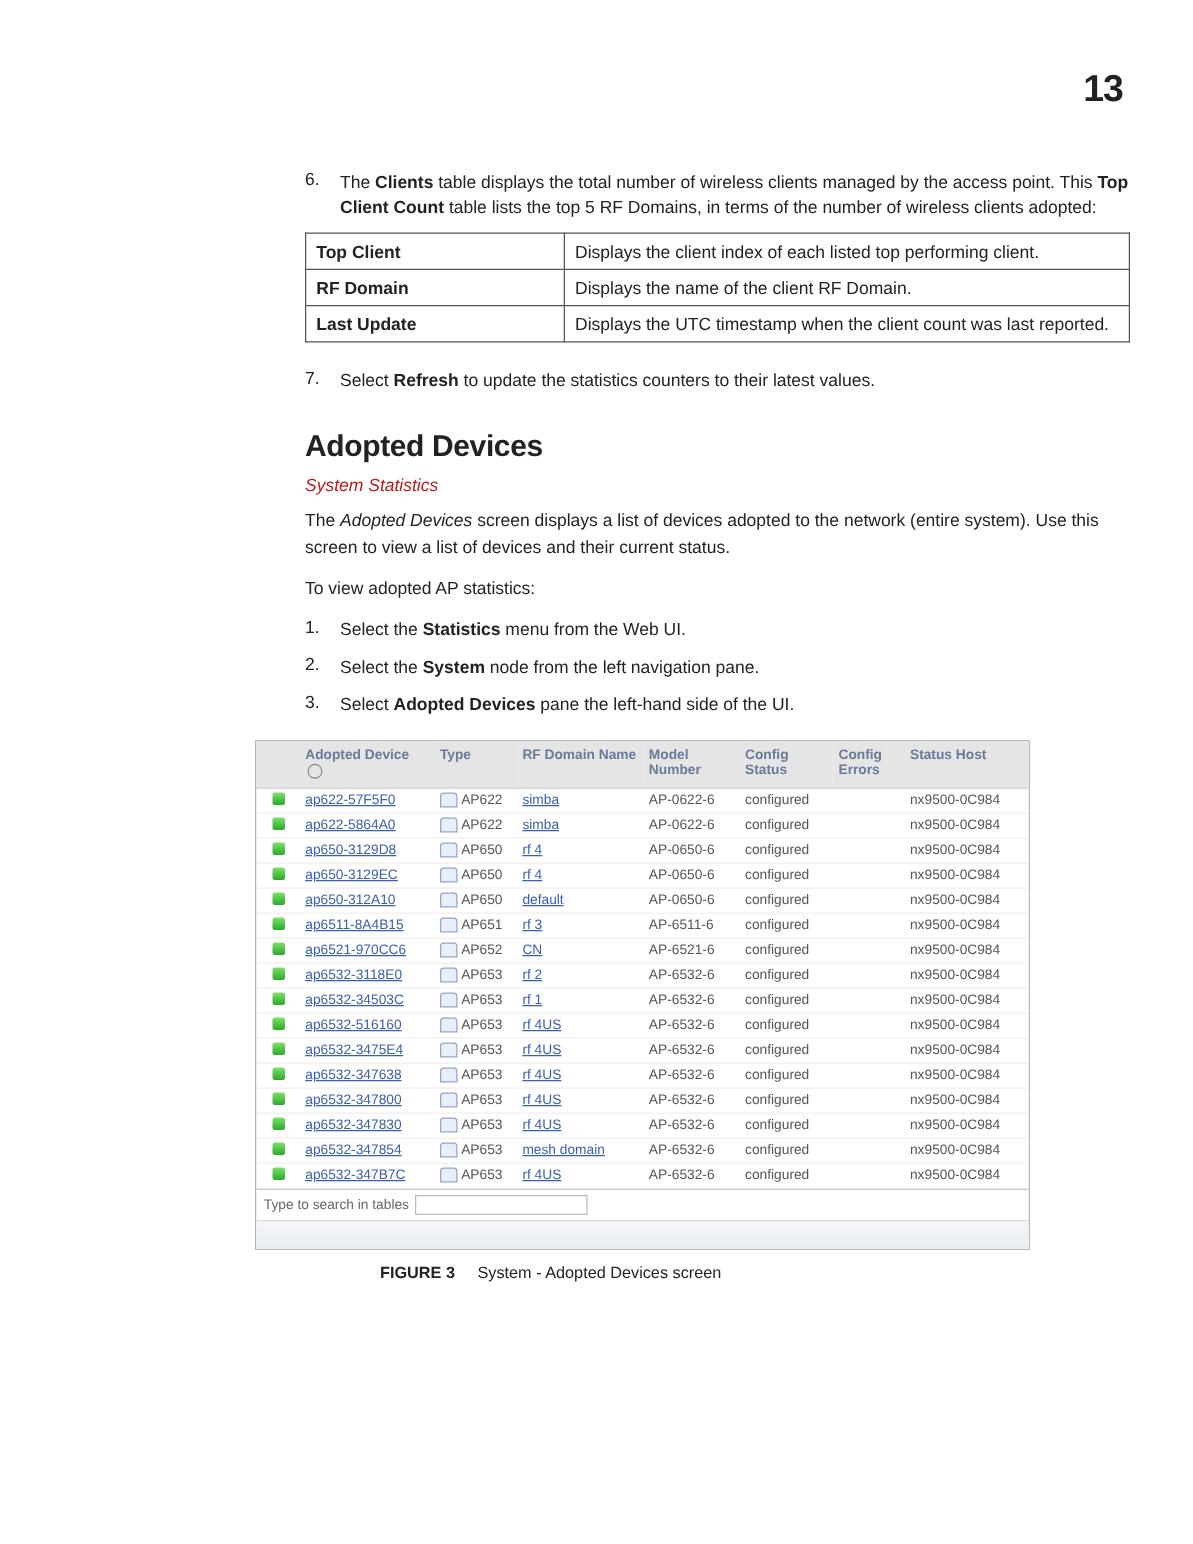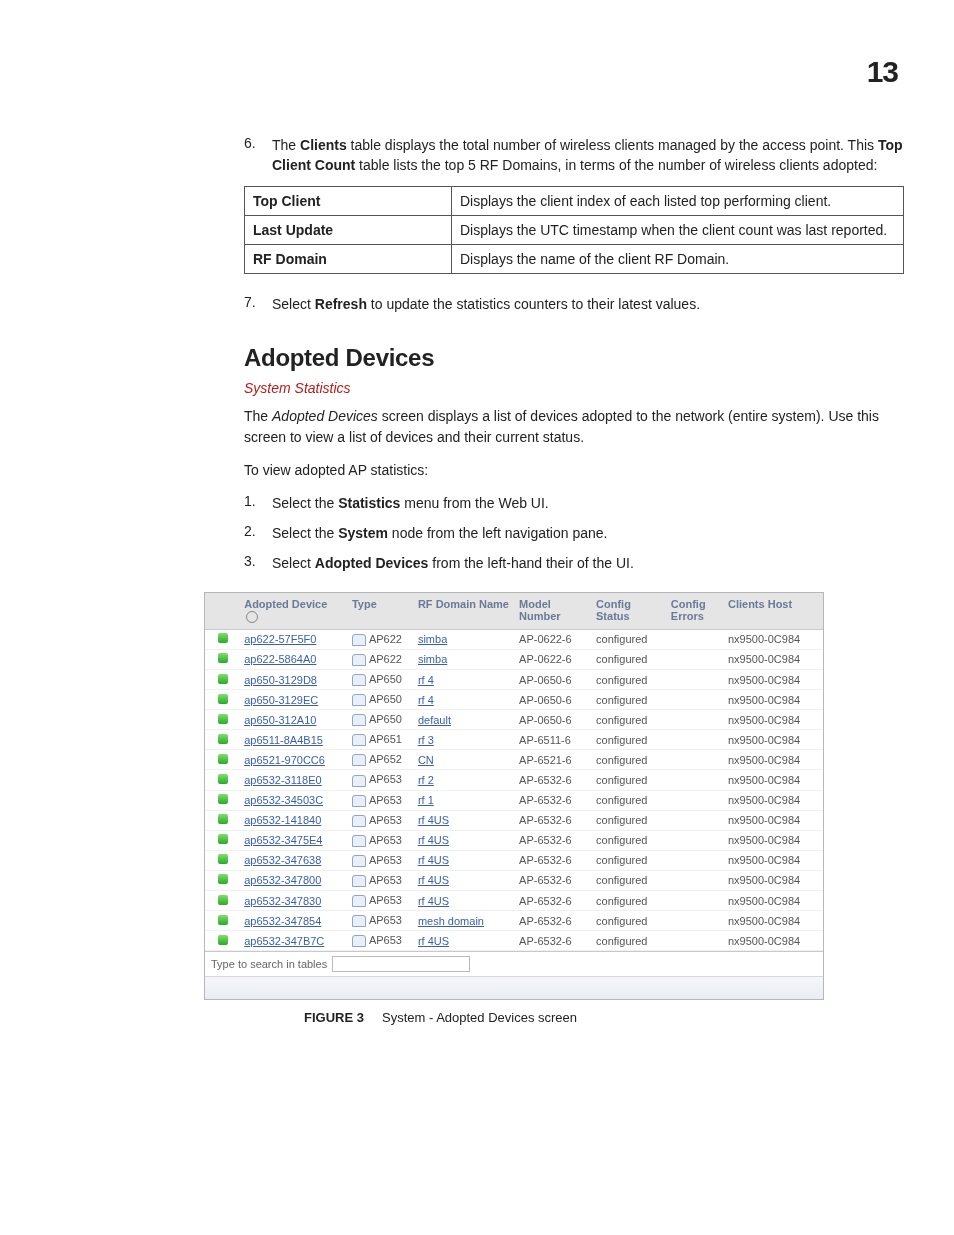--- a/index.html
+++ b/index.html
@@ -142,26 +142,26 @@
       </div>
     </div>
 
     <table class="defs">
       <tbody id="defs-body">
           <tr>
             <td>Top Client</td>
             <td>Displays the client index of each listed top performing client.</td>
           </tr>
           <tr>
+            <td>RF Domain</td>
+            <td>Displays the name of the client RF Domain.</td>
+          </tr>
+          <tr>
             <td>Last Update</td>
             <td>Displays the UTC timestamp when the client count was last reported.</td>
-          </tr>
-          <tr>
-            <td>RF Domain</td>
-            <td>Displays the name of the client RF Domain.</td>
           </tr>
         </tbody>
     </table>
 
     <div class="ol-item">
       <div class="ol-num">7.</div>
       <div class="ol-txt">
         <span>Select </span><b class="semib">Refresh</b><span> to update the statistics counters to their latest values.</span>
       </div>
     </div>
@@ -178,21 +178,21 @@
         <div class="ol-item">
           <div class="ol-num">1.</div>
           <div class="ol-txt"><span>Select the </span><b class="semib">Statistics</b><span> menu from the Web UI.</span></div>
         </div>
         <div class="ol-item">
           <div class="ol-num">2.</div>
           <div class="ol-txt"><span>Select the </span><b class="semib">System</b><span> node from the left navigation pane.</span></div>
         </div>
         <div class="ol-item">
           <div class="ol-num">3.</div>
-          <div class="ol-txt"><span>Select </span><b class="semib">Adopted Devices</b><span> from the left-hand their of the UI.</span></div>
+          <div class="ol-txt"><span>Select </span><b class="semib">Adopted Devices</b><span> pane the left-hand side of the UI.</span></div>
         </div>
       </div>
 
   </div>
 
   <div class="shot-wrap">
     <div class="shot">
       <table>
         <colgroup>
           <col style="width:32px">
@@ -206,21 +206,21 @@
         </colgroup>
         <thead>
           <tr class="shot-header" id="shot-head">
               <td></td>
               <td>Adopted Device <span class="sort-icon"></span></td>
               <td>Type</td>
               <td>RF Domain Name</td>
               <td>Model Number</td>
               <td>Config Status</td>
               <td>Config Errors</td>
-              <td>Clients Host</td>
+              <td>Status Host</td>
             </tr>
         </thead>
         <tbody id="shot-body">
             <tr>
               <td style="text-align: center;"><span class="status-dot"></span></td>
               <td><a href="#">ap622-57F5F0</a></td>
               <td><span class="type-icon"></span><span>AP622</span></td>
               <td><a href="#">simba</a></td>
               <td>AP-0622-6</td>
               <td>configured</td>
@@ -302,21 +302,21 @@
               <td><a href="#">ap6532-34503C</a></td>
               <td><span class="type-icon"></span><span>AP653</span></td>
               <td><a href="#">rf 1</a></td>
               <td>AP-6532-6</td>
               <td>configured</td>
               <td></td>
               <td>nx9500-0C984</td>
             </tr>
             <tr>
               <td style="text-align: center;"><span class="status-dot"></span></td>
-              <td><a href="#">ap6532-141840</a></td>
+              <td><a href="#">ap6532-516160</a></td>
               <td><span class="type-icon"></span><span>AP653</span></td>
               <td><a href="#">rf 4US</a></td>
               <td>AP-6532-6</td>
               <td>configured</td>
               <td></td>
               <td>nx9500-0C984</td>
             </tr>
             <tr>
               <td style="text-align: center;"><span class="status-dot"></span></td>
               <td><a href="#">ap6532-3475E4</a></td>

